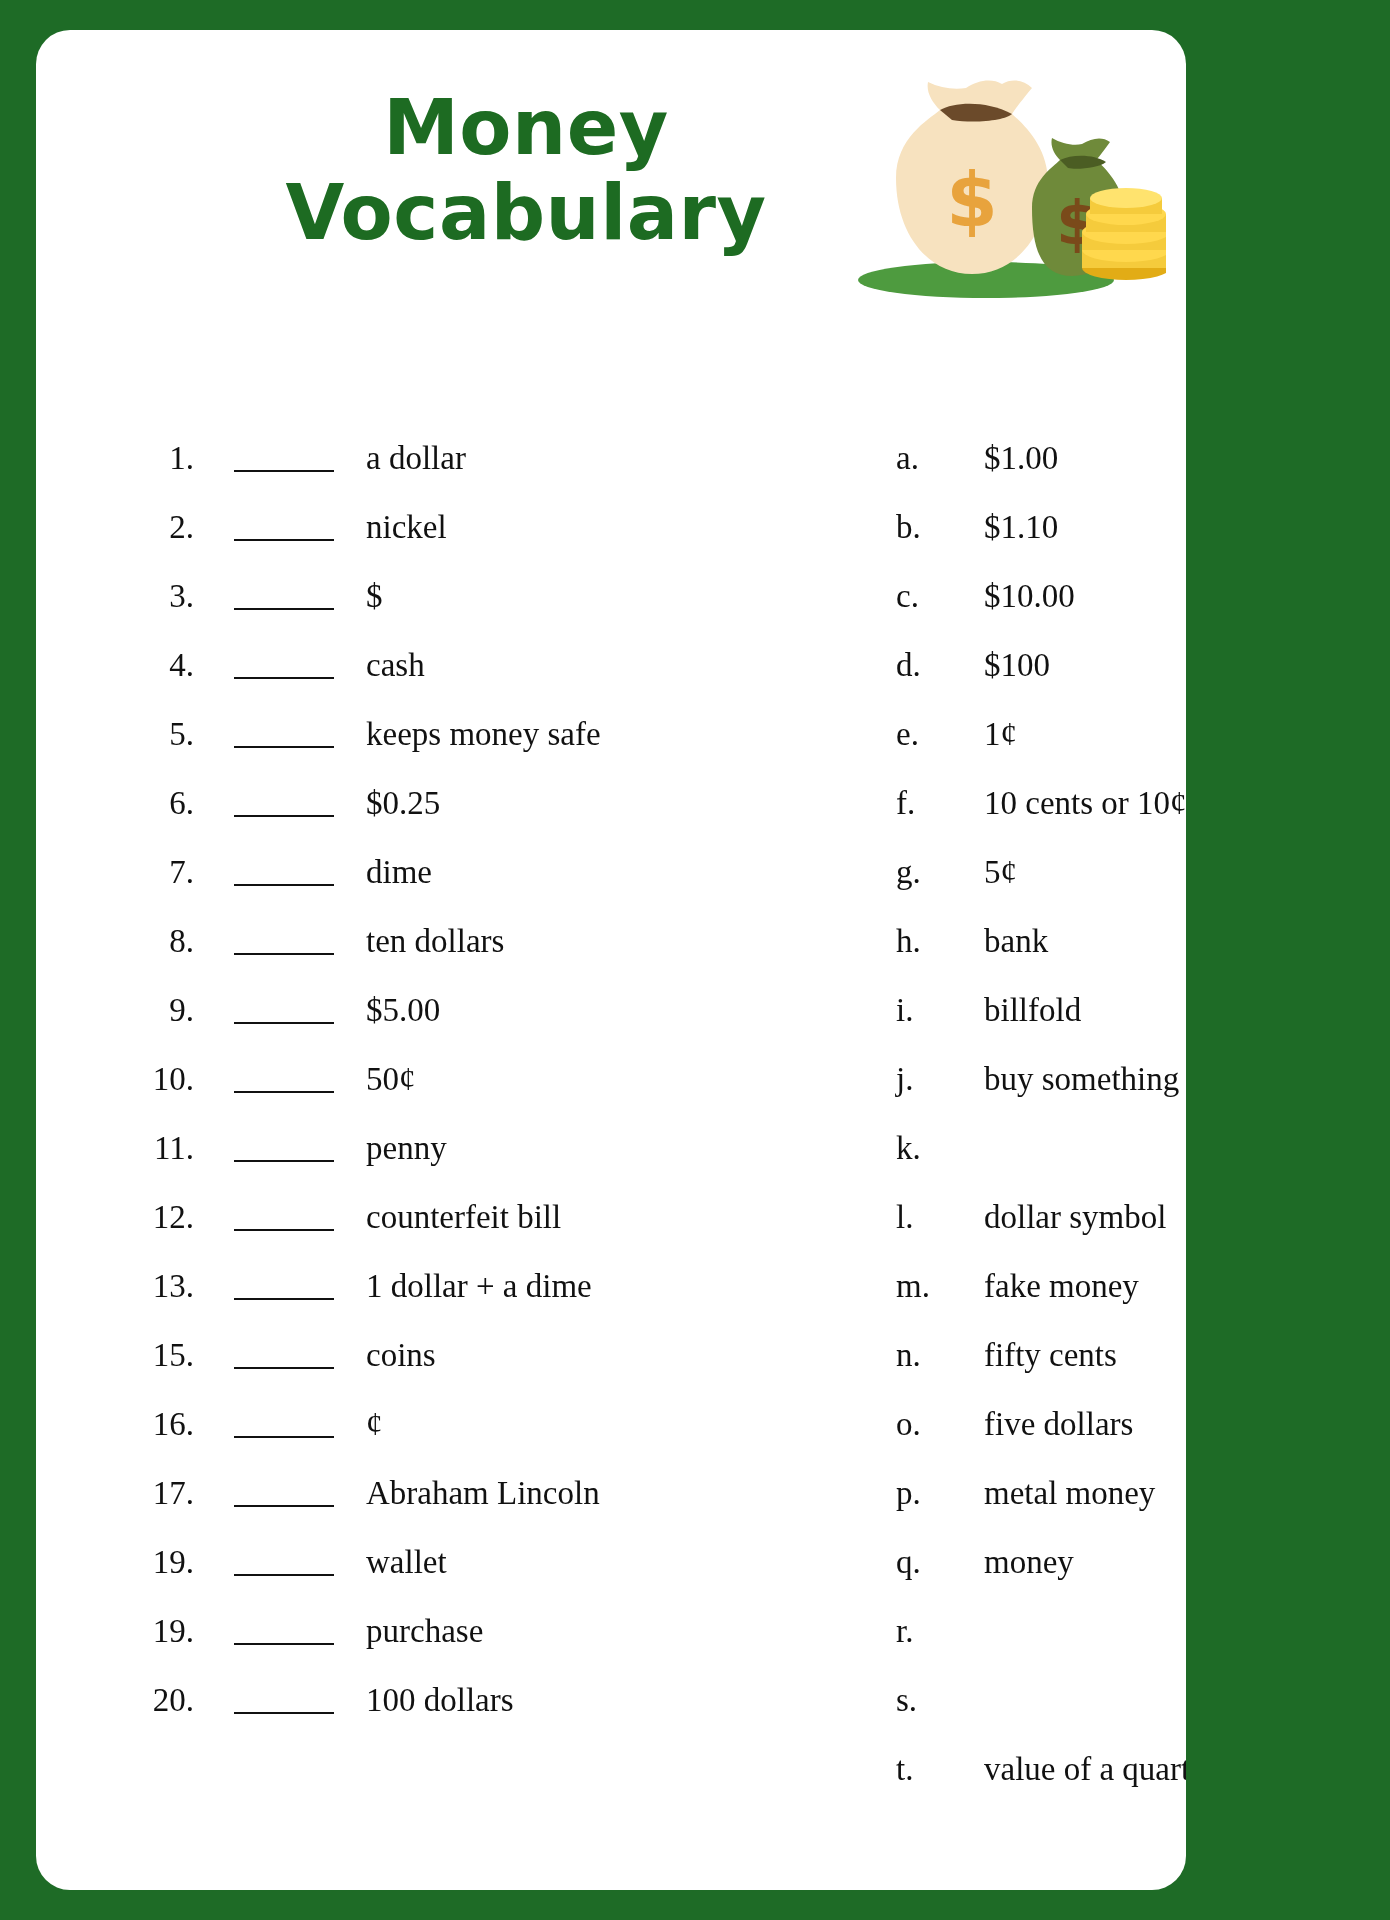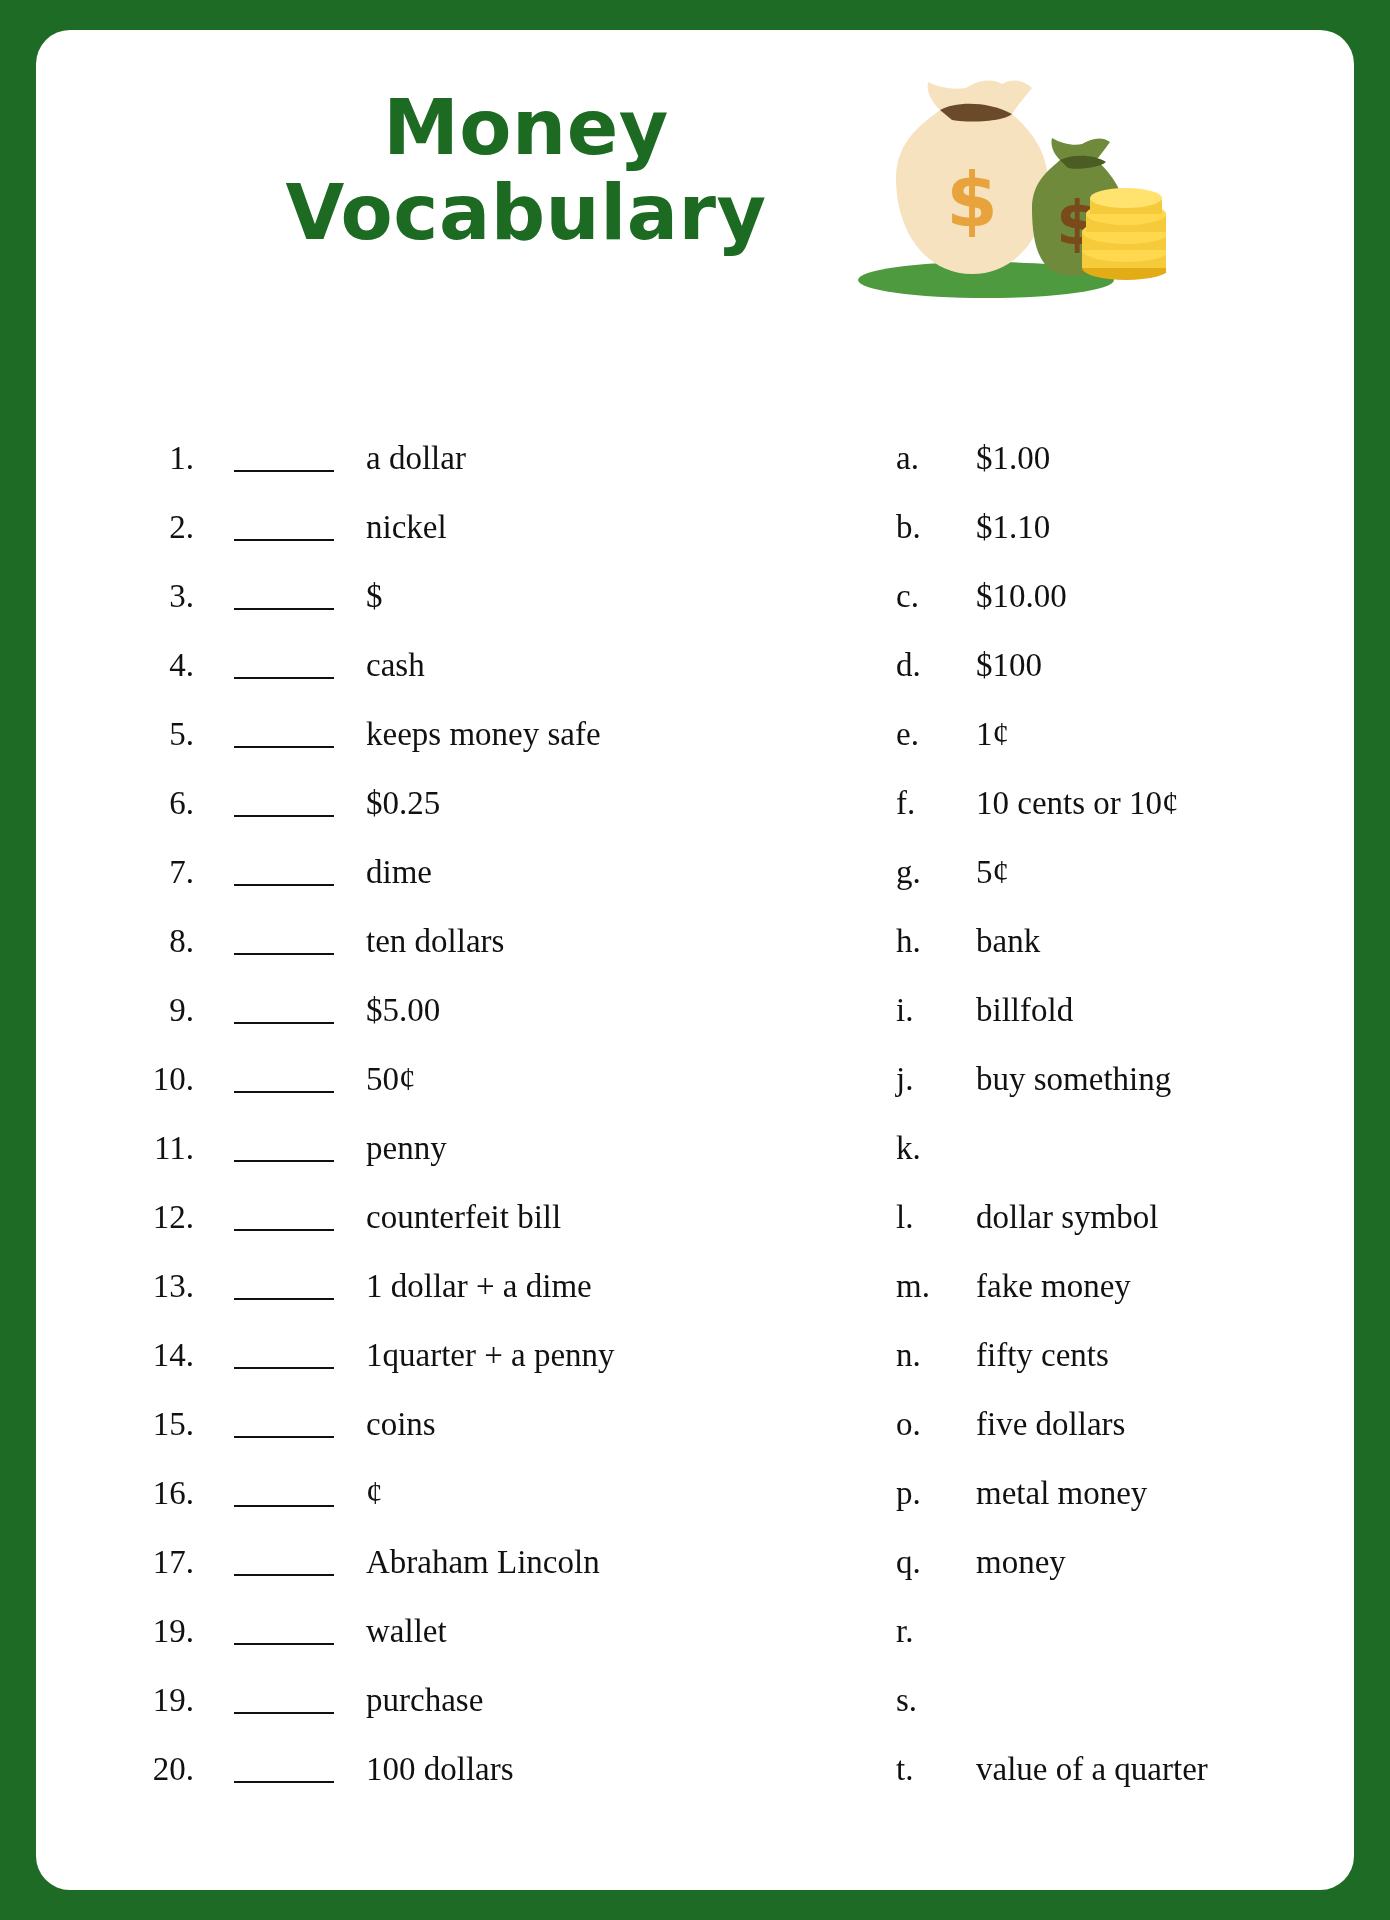--- a/index.html
+++ b/index.html
@@ -10,21 +10,21 @@
     width: 1390px;
     height: 1920px;
     background: #1e6b26;
     font-family: "Liberation Serif", serif;
     overflow: hidden;
   }
   .page {
     position: absolute;
     left: 36px;
     top: 30px;
-    width: 1318px;
+    width: 1150px;
     height: 1860px;
     background: #ffffff;
     border-radius: 34px;
     box-sizing: border-box;
     overflow: hidden;
   }
   .header {
     position: relative;
     height: 290px;
   }
@@ -101,21 +101,21 @@
     white-space: nowrap;
   }
   .letter {
     position: absolute;
     left: 0;
     width: 34px;
     text-align: left;
   }
   .def {
     position: absolute;
-    left: 80px;
+    left: 88px;
     white-space: nowrap;
   }
 </style>
 </head>
 <body>
 
 <div class="page">
 
   <div class="header">
     <div class="title">Money<br>Vocabulary</div>
@@ -207,25 +207,20 @@
         <span class="num">12.</span>
         <span class="blank"></span>
         <span class="term">counterfeit bill</span>
       </div>
       <div class="row">
         <span class="num">13.</span>
         <span class="blank"></span>
         <span class="term">1 dollar + a dime</span>
       </div>
       <div class="row">
-        <span class="num">14.</span>
-        <span class="blank"></span>
-        <span class="term">1quarter + a penny</span>
-      </div>
-      <div class="row">
         <span class="num">15.</span>
         <span class="blank"></span>
         <span class="term">coins</span>
       </div>
       <div class="row">
         <span class="num">16.</span>
         <span class="blank"></span>
         <span class="term">¢</span>
       </div>
       <div class="row">

